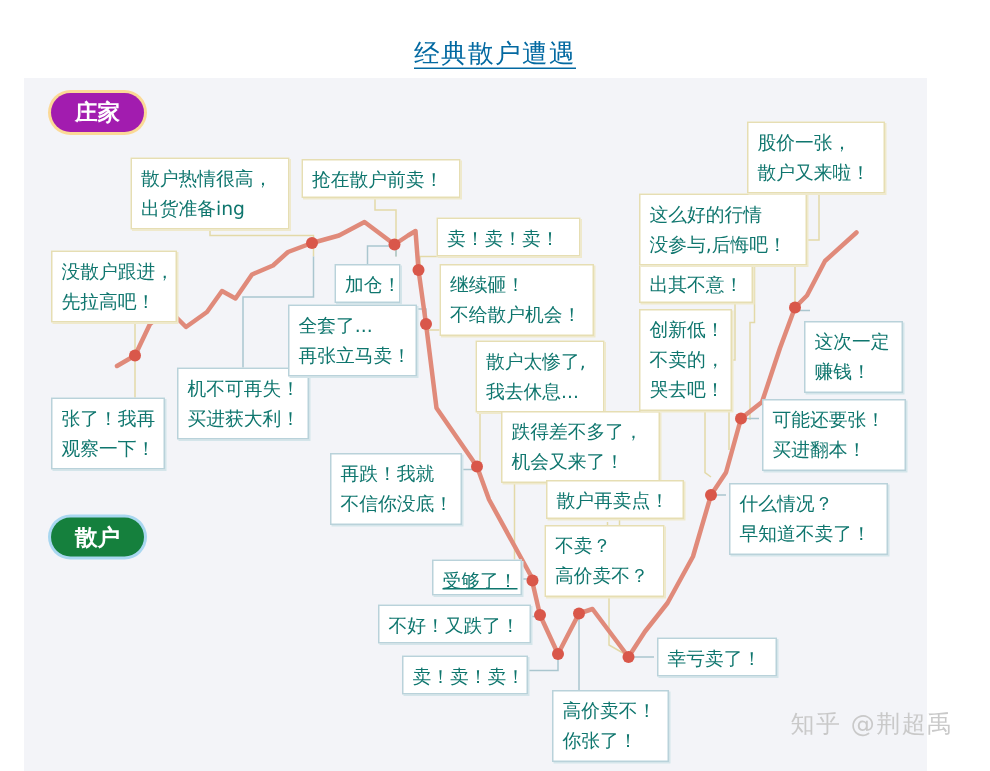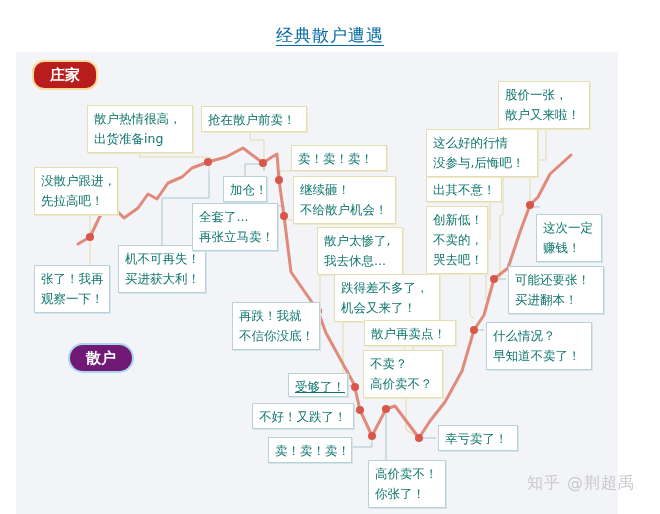--- a/index.html
+++ b/index.html
@@ -14,22 +14,22 @@
   }
   .title span { text-decoration: underline; text-underline-offset: 4px; text-decoration-thickness: 1px; }
   .panel {
     position: absolute; left: 16px; top: 52px; width: 602px; height: 462px;
     background: #f3f4f8;
   }
   .badge {
     position: absolute; color: #fff; font-size: 15px; font-weight: bold;
     border-radius: 13px; text-align: center; line-height: 26px; height: 26px; width: 62px;
   }
-  .badge.dealer { left: 34px; top: 62px; background: #b91c1c; box-shadow: 0 0 0 2px #fbd996; border-radius: 10px; }
-  .badge.retail { left: 34px; top: 345px; background: #701a75; box-shadow: 0 0 0 2px #a8d7f0; margin-left: 36px; }
+  .badge.dealer { left: 34px; top: 62px; background: #a21caf; box-shadow: 0 0 0 2px #fbd996; }
+  .badge.retail { left: 34px; top: 345px; background: #15803d; box-shadow: 0 0 0 2px #a8d7f0; }
   svg.chart { position: absolute; left: 0; top: 0; }
   .box {
     position: absolute; font-size: 12.5px; line-height: 20px; color: #0f766e;
     padding: 3px 6px; box-sizing: border-box; white-space: pre;
     background: #ffffff;
   }
   .box.y { border: 1.5px solid #e6deb3; box-shadow: 1px 1px 0 #efe9cc; }
   .box.b { border: 1.5px solid #b9d2da; box-shadow: 1px 1px 0 #d4e5ea; }
   .watermark {
     position: absolute; left: 527px; top: 473px; font-size: 16px; color: #c9c9c9; letter-spacing: 1px;
@@ -120,21 +120,21 @@
 <div class="box y" style="left:498px;top:81px;width:92px;">股价一张，
 散户又来啦！</div>
 
 <div class="box b" style="left:34px;top:265px;width:76px;">张了！我再
 观察一下！</div>
 <div class="box b" style="left:118px;top:245px;width:88px;">机不可再失！
 买进获大利！</div>
 <div class="box b" style="left:223px;top:176px;width:44px;height:26px;">加仓！</div>
 <div class="box b" style="left:192px;top:203px;width:86px;">全套了...
 再张立马卖！</div>
-<div class="box b" style="left:220px;top:302px;width:88px;margin-left:12px;">再跌！我就
+<div class="box b" style="left:220px;top:302px;width:88px;">再跌！我就
 不信你没底！</div>
 <div class="box b" style="left:288px;top:373px;width:60px;height:24px;text-decoration:underline;">受够了！</div>
 <div class="box b" style="left:252px;top:403px;width:102px;height:26px;">不好！又跌了！</div>
 <div class="box b" style="left:268px;top:437px;width:84px;height:26px;">卖！卖！卖！</div>
 <div class="box b" style="left:368px;top:460px;width:78px;">高价卖不！
 你张了！</div>
 <div class="box b" style="left:438px;top:425px;width:80px;height:26px;">幸亏卖了！</div>
 <div class="box b" style="left:486px;top:322px;width:106px;">什么情况？
 早知道不卖了！</div>
 <div class="box b" style="left:508px;top:266px;width:96px;">可能还要张！

